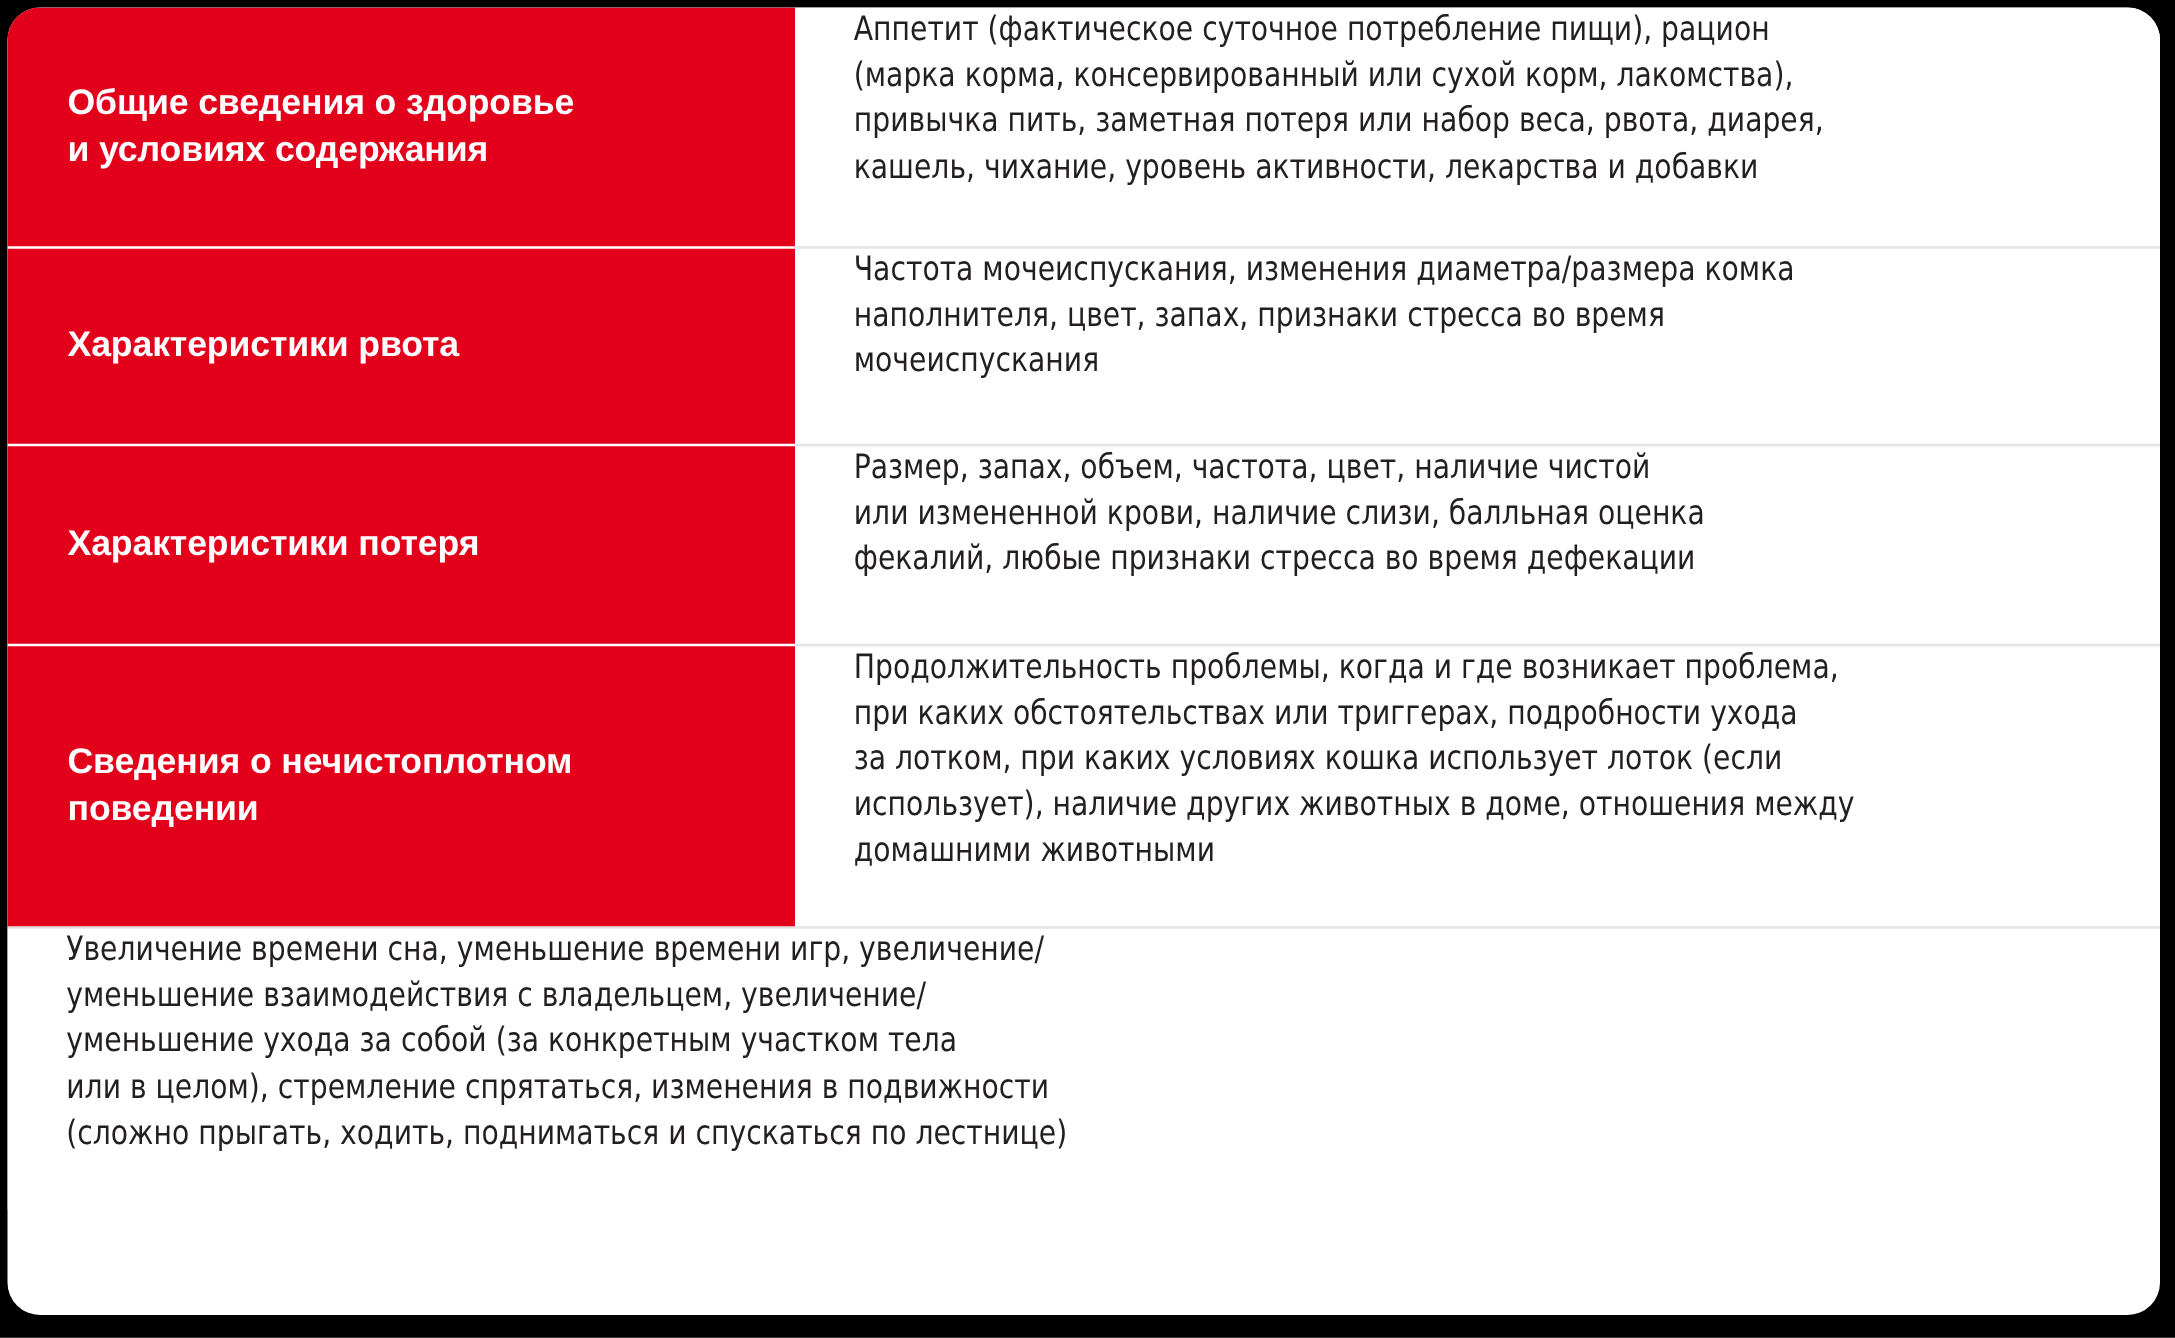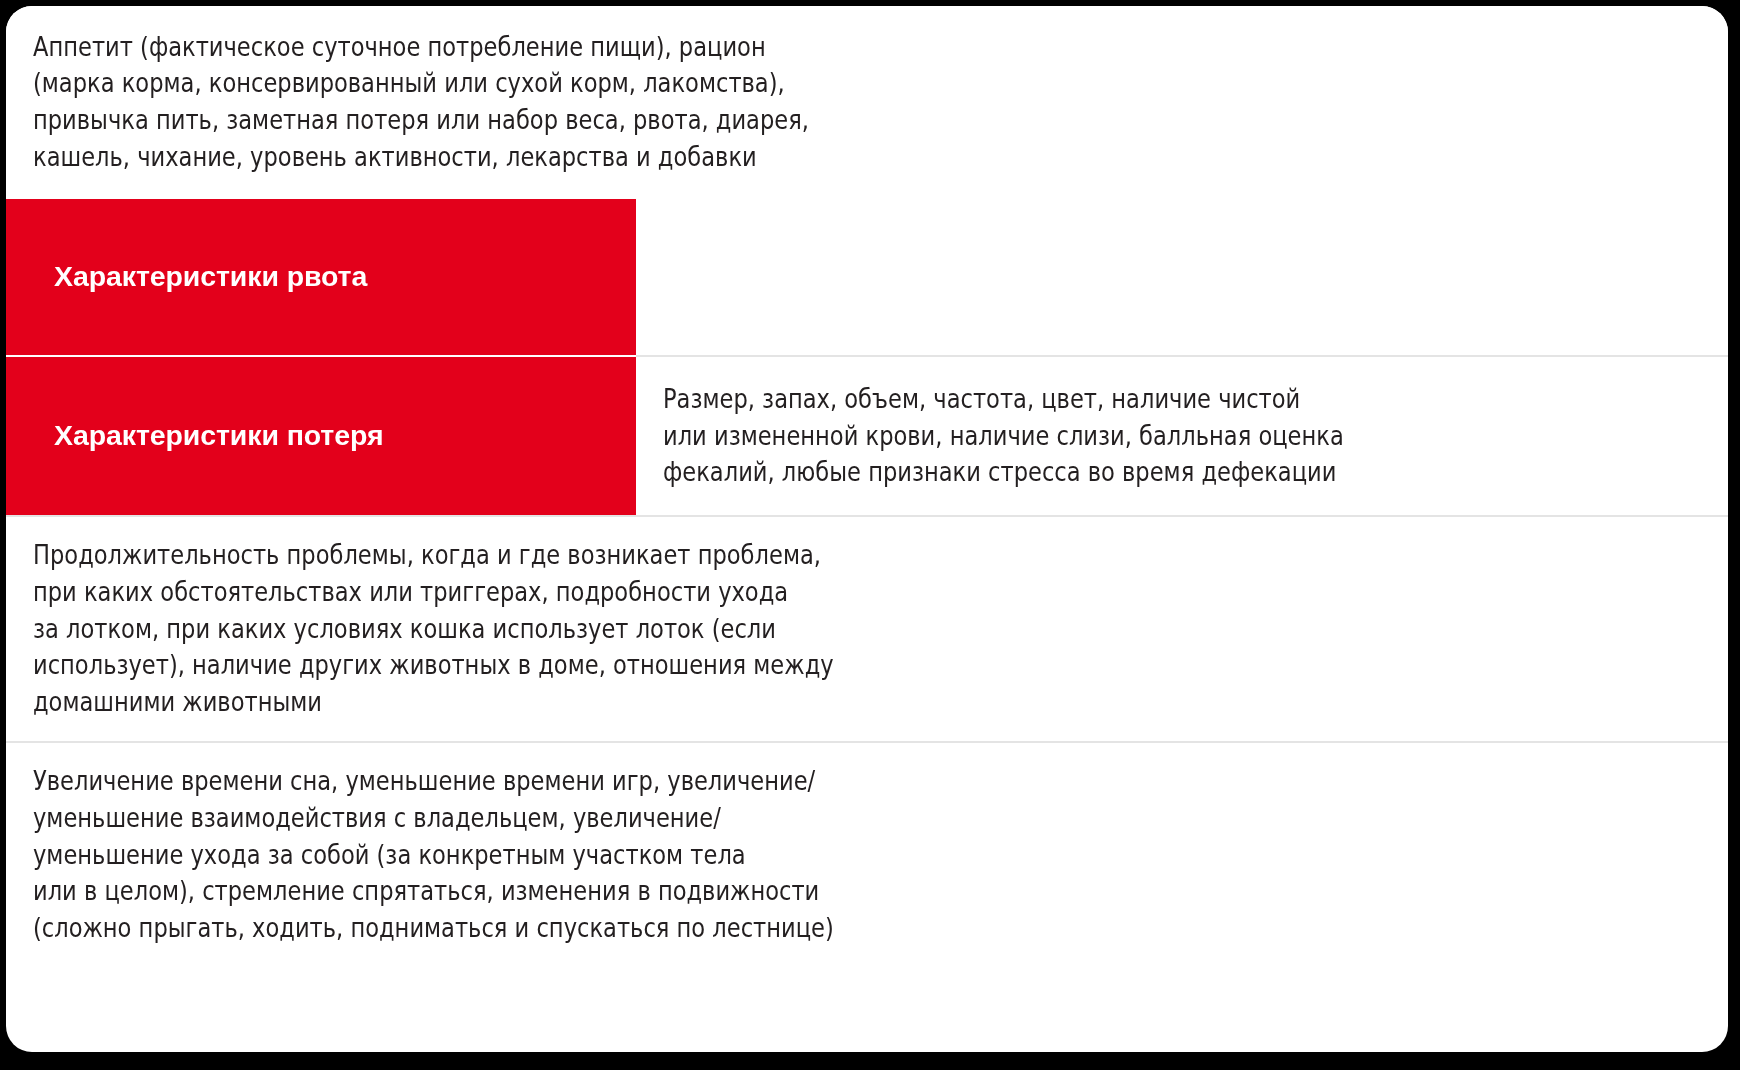--- a/index.html
+++ b/index.html
@@ -70,23 +70,22 @@
     line-height: 1.32;
     letter-spacing: -0.1px;
     white-space: pre-line;
   }
 
   
   .content-cell {
     flex: 1 1 auto;
     background: #ffffff;
     box-sizing: border-box;
-    padding: 0 36px 0 27px;
+    padding: 0 36px 0 47px;
     display: flex;
-    align-items: center;
     position: relative;
   }
   .content-cell::after {
     content: "";
     position: absolute;
     left: 0;
     right: 0;
     top: -1px;
     height: 2px;
     background: #e4e4e4;
@@ -111,46 +110,59 @@
   .row-3 { height: 226px; }
   .row-4 { height: 226px; }
 </style>
 </head>
 <body>
 
 <div class="page">
   <div class="card">
 
     <div class="table-row row-0">
+      <div class="label-cell">
+        <div class="label-text">Общие сведения о здоровье
+и условиях содержания</div>
+      </div>
       <div class="content-cell">
         <div class="content-text">Аппетит (фактическое суточное потребление пищи), рацион
 (марка корма, консервированный или сухой корм, лакомства),
 привычка пить, заметная потеря или набор веса, рвота, диарея,
 кашель, чихание, уровень активности, лекарства и добавки</div>
       </div>
     </div>
 
     <div class="table-row row-1">
       <div class="label-cell">
         <div class="label-text">Характеристики рвота</div>
+      </div>
+      <div class="content-cell">
+        <div class="content-text">Частота мочеиспускания, изменения диаметра/размера комка
+наполнителя, цвет, запах, признаки стресса во время
+мочеиспускания</div>
       </div>
     </div>
 
     <div class="table-row row-2">
       <div class="label-cell">
         <div class="label-text">Характеристики потеря</div>
       </div>
       <div class="content-cell">
         <div class="content-text">Размер, запах, объем, частота, цвет, наличие чистой
 или измененной крови, наличие слизи, балльная оценка
 фекалий, любые признаки стресса во время дефекации</div>
       </div>
     </div>
 
     <div class="table-row row-3">
+      <div class="label-cell">
+        <div class="label-text">Сведения о нечистоплотном
+поведении</div>
+      </div>
       <div class="content-cell">
         <div class="content-text">Продолжительность проблемы, когда и где возникает проблема,
 при каких обстоятельствах или триггерах, подробности ухода
 за лотком, при каких условиях кошка использует лоток (если
 использует), наличие других животных в доме, отношения между
 домашними животными</div>
       </div>
     </div>
 
     <div class="table-row row-4">

